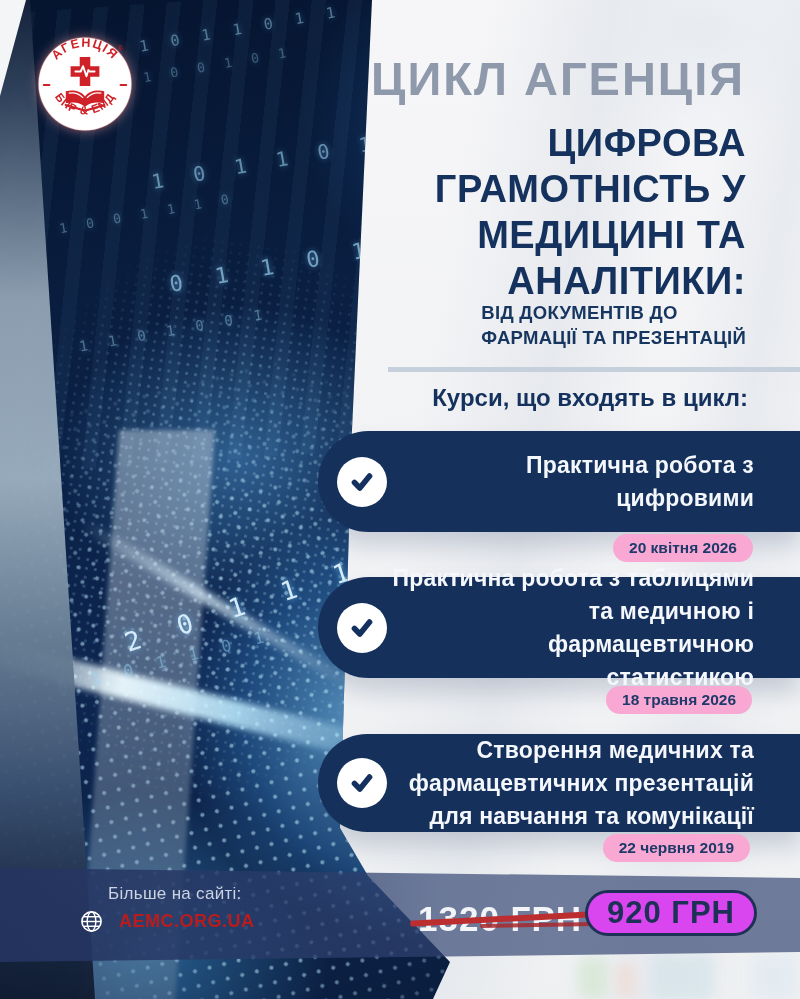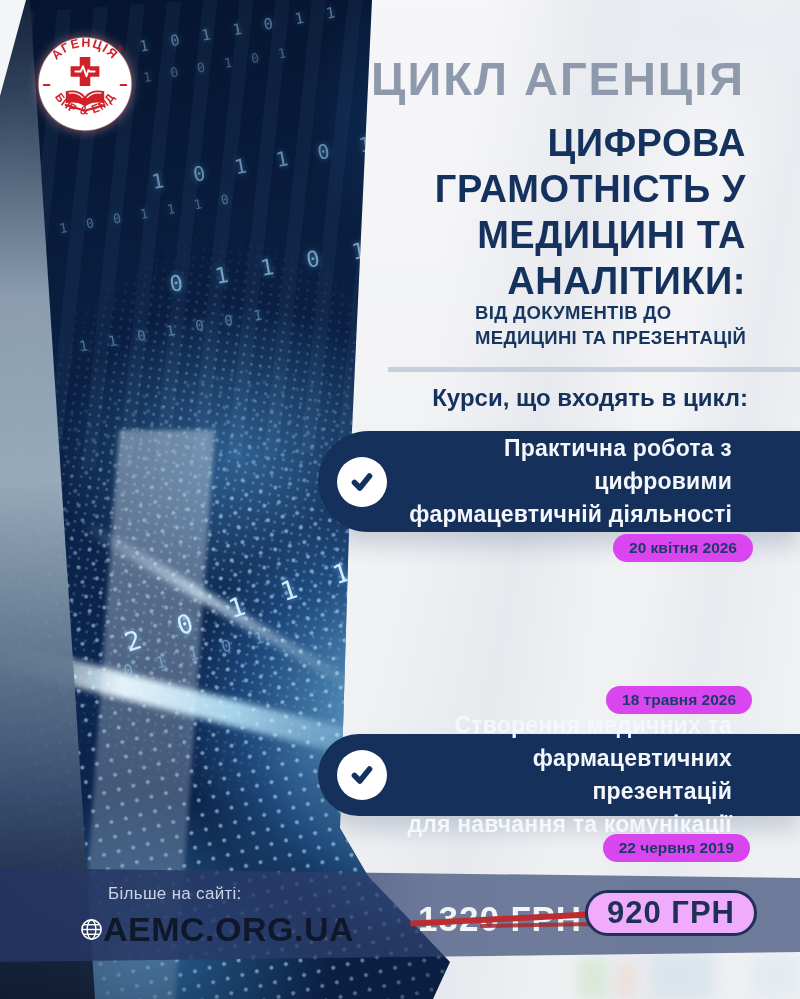--- a/index.html
+++ b/index.html
@@ -83,49 +83,49 @@
   .divider{position:absolute;top:367px;left:388px;right:0;height:5px;background:#c6cfdc;}
   .section-label{position:absolute;top:384px;right:52px;font-size:24px;font-weight:bold;
     color:#14325d;white-space:nowrap;}
 
   
   .card{position:absolute;left:318px;right:0;background:#16305c;
     border-radius:51px 0 0 51px;display:flex;align-items:center;
     box-shadow:0 14px 22px rgba(22,44,90,.18);}
   .card.c1{top:431px;height:101px;}
   .card.c2{top:577px;height:101px;}
-  .card.c3{top:734px;height:82px;}
+  .card.c3{top:734px;height:98px;}
   .check{width:50px;height:50px;margin-left:19px;flex:none;background:#fff;border-radius:50%;
     display:flex;align-items:center;justify-content:center;}
-  .card-lines{flex:1;text-align:right;padding-right:68px;color:#f4f7fc;
+  .card-lines{flex:1;text-align:right;padding-right:46px;color:#f4f7fc;
     font-size:23px;line-height:33px;font-weight:600;letter-spacing:.2px;}
-  .date-pill{position:absolute;background:#d946ef;color:#1d3a69;font-weight:bold;
+  .date-pill{position:absolute;background:#f9a8d4;color:#1d3a69;font-weight:bold;
     font-size:15.5px;height:28px;line-height:28px;padding:0 16px;border-radius:14px;
     white-space:nowrap;}
   .date-pill.d1{top:534px;right:47px;}
   .date-pill.d2{top:686px;right:48px;}
   .date-pill.d3{top:834px;right:50px;}
 
   
   .footer-bar{position:absolute;left:0;right:0;top:868px;height:94px;
     clip-path:polygon(0 0,100% 10px,100% 84px,0 94px);
     background:linear-gradient(90deg, rgba(36,52,96,.92) 0%, rgba(40,58,104,.82) 30%,
       rgba(50,68,114,.68) 55%, rgba(66,81,122,.74) 100%);}
   .site-label{position:absolute;left:84px;top:884px;font-size:17px;color:#ccd4e4;letter-spacing:.3px;margin-left:24px;}
   .url-row{position:absolute;left:80px;top:910px;display:flex;align-items:center;}
   .globe{width:23px;height:23px;flex:none;}
-  .site-url{margin-left:0;font-size:34px;font-weight:bold;color:#0f172a;letter-spacing:.5px;}
+  .site-url{margin-left:16px;font-size:18px;font-weight:bold;color:#b91c1c;letter-spacing:.5px;}
   .old-price{position:absolute;left:418px;top:899px;font-size:35px;font-weight:bold;
     color:#f2f4f8;letter-spacing:1px;white-space:nowrap;}
   .scribble{position:absolute;left:-8px;right:-10px;top:17px;height:6px;background:#bb2d2f;
     border-radius:3px;transform:rotate(-3deg);}
   .scribble2{position:absolute;left:38%;right:-14px;top:24px;height:3.5px;background:#a8282b;
     opacity:.85;border-radius:2px;transform:rotate(-1deg);}
   .price-pill{position:absolute;left:585px;top:890px;width:172px;height:46px;box-sizing:border-box;
-    background:#f0abfc;border:3px solid #1d3056;border-radius:26px;
+    background:#d946ef;border:3px solid #1d3056;border-radius:26px;
     display:flex;align-items:center;justify-content:center;
     font-size:31px;font-weight:bold;color:#1d3056;letter-spacing:1px;}
 </style>
 </head>
 <body>
 
 <div class="poster">
 
   <div class="bg-right"></div>
   <div class="pastel g"></div>
@@ -186,38 +186,49 @@
 
   <div class="kicker">ЦИКЛ АГЕНЦІЯ</div>
   <div class="title">
     <div>ЦИФРОВА</div>
     <div>ГРАМОТНІСТЬ У</div>
     <div>МЕДИЦИНІ ТА</div>
     <div>АНАЛІТИКИ:</div>
   </div>
   <div class="subtitle">
     <div>ВІД ДОКУМЕНТІВ ДО</div>
-    <div>МЕДИЦИНІ ТА ПРЕЗЕНТАЦІЙ</div>
+    <div>ФАРМАЦІЇ ТА ПРЕЗЕНТАЦІЙ</div>
   </div>
   <div class="divider"></div>
   <div class="section-label">Курси, що входять в цикл:</div>
 
   <div class="card c1">
     <div class="check">
       <svg width="28" height="28" viewBox="0 0 26 26">
         <path d="M6 13.5 L11 18.5 L20 7.5" fill="none" stroke="#14305e" stroke-width="5.2" stroke-linecap="round" stroke-linejoin="round"></path>
       </svg>
     </div>
     <div class="card-lines">
       <div>Практична робота з цифровими</div>
-      <div>фармацевтичній діяльності</div>
     </div>
   </div>
   <div class="date-pill d1">20 квітня 2026</div>
 
+  <div class="card c2">
+    <div class="check">
+      <svg width="28" height="28" viewBox="0 0 26 26">
+        <path d="M6 13.5 L11 18.5 L20 7.5" fill="none" stroke="#14305e" stroke-width="5.2" stroke-linecap="round" stroke-linejoin="round"></path>
+      </svg>
+    </div>
+    <div class="card-lines">
+      <div>Практична робота з таблицями</div>
+      <div>та медичною і фармацевтичною</div>
+      <div>статистикою</div>
+    </div>
+  </div>
   <div class="date-pill d2">18 травня 2026</div>
 
   <div class="card c3">
     <div class="check">
       <svg width="28" height="28" viewBox="0 0 26 26">
         <path d="M6 13.5 L11 18.5 L20 7.5" fill="none" stroke="#14305e" stroke-width="5.2" stroke-linecap="round" stroke-linejoin="round"></path>
       </svg>
     </div>
     <div class="card-lines">
       <div>Створення медичних та</div>

